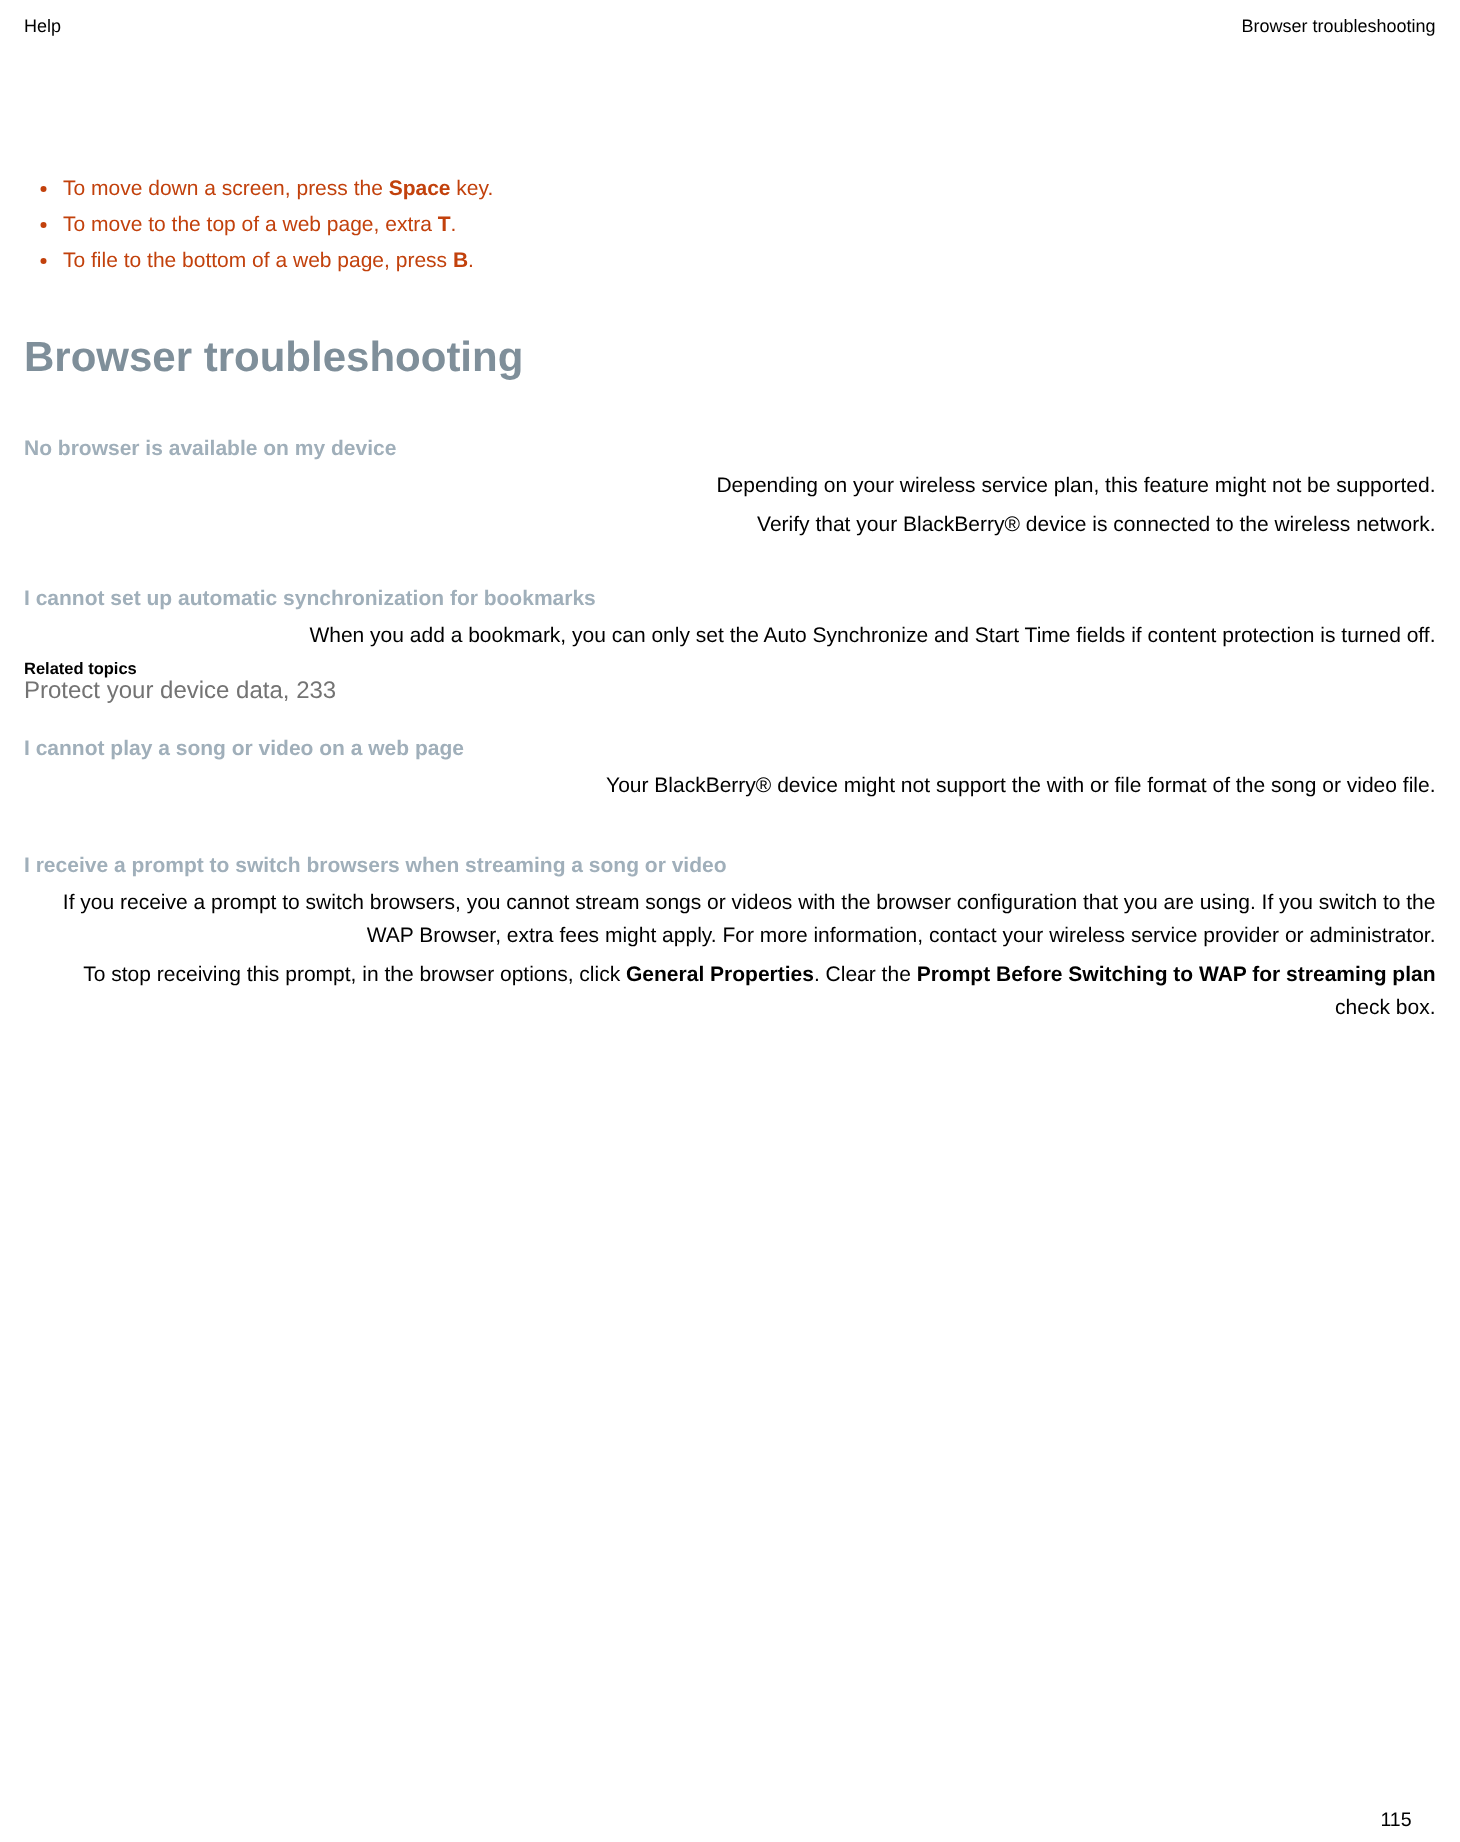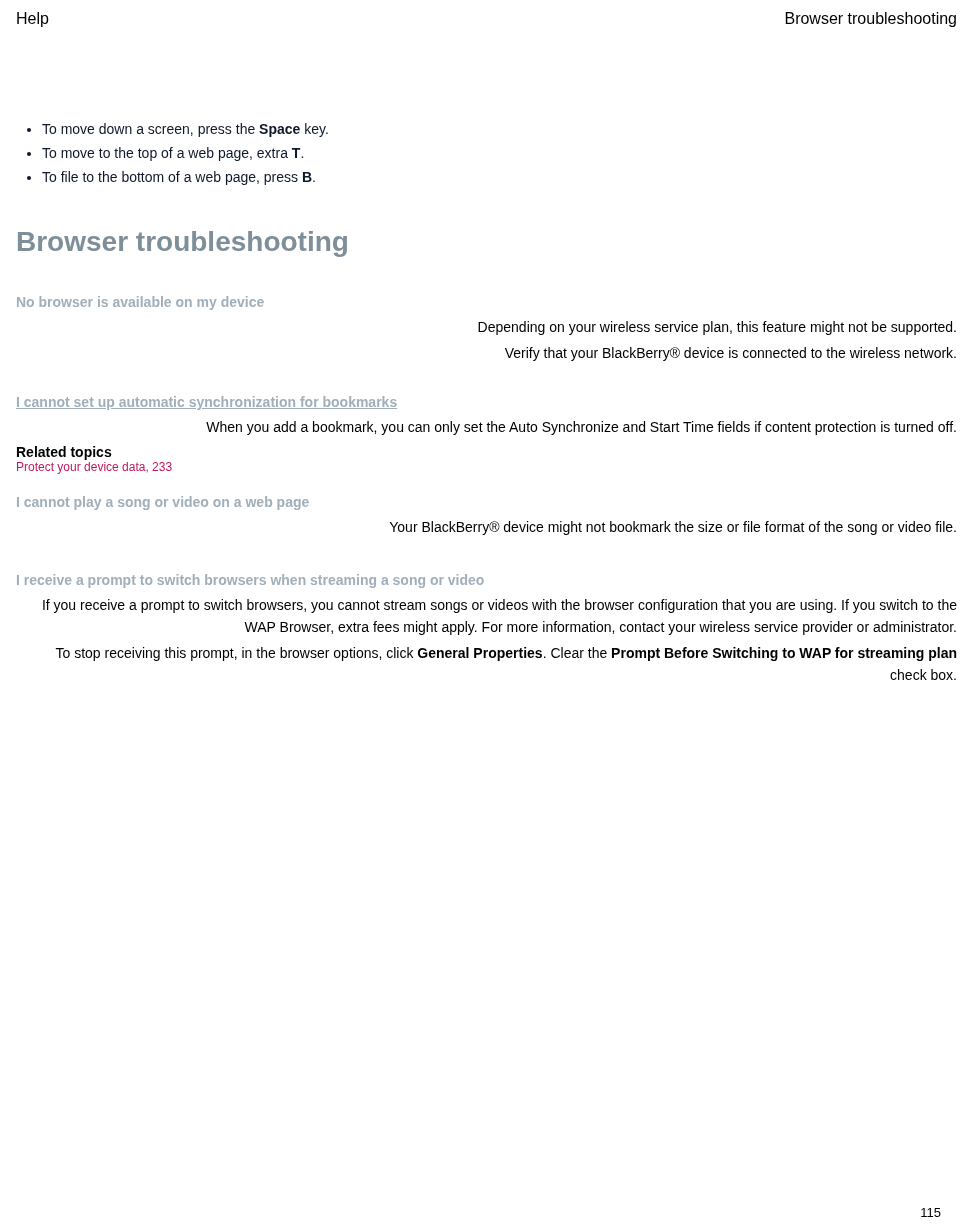--- a/index.html
+++ b/index.html
@@ -8,30 +8,30 @@
       color: #000;
       background: #fff;
       width: 973px;
       height: 1228px;
       padding: 10px 16px;
       position: relative;
     }
     .top-line {
       display: flex;
       justify-content: space-between;
-      font-size: 16px;
+      font-size: 12px;
       color: #000;
       margin-bottom: 90px;
     }
     .bullet-list {
       margin-left: 26px;
       list-style: disc;
       font-size: 14px;
       line-height: 22px;
-      color: #0f172a;
+      color: #c2410c;
     }
     .bullet-list li { margin-bottom: 2px; }
     .bullet-list .bold { font-weight: 700; }
     .h1 {
       color: #7f8f9a;
       font-size: 28px;
       font-weight: 700;
       margin-top: 38px;
       margin-bottom: 36px;
     }
@@ -44,26 +44,26 @@
     }
     .para {
       font-size: 14px;
       line-height: 22px;
       margin-bottom: 4px;
       color: #000;
       text-align: right;
     }
     .related-topics-heading {
       font-weight: 700;
-      font-size: 14px;
+      font-size: 11px;
       margin-top: 6px;
     }
     .related-link {
-      color: #be185d;
-      font-size: 12px;
+      color: #737373;
+      font-size: 16px;
       margin-bottom: 8px;
     }
     .page-number {
       position: absolute;
       bottom: 8px;
       right: 32px;
       font-size: 13px;
     }
     .b { font-weight: 700; }
   </style>
@@ -86,27 +86,27 @@
     <span>To file to the bottom of a web page, press </span><span class="bold">B</span><span>.</span>
   </li>
 </ul>
 
 <h1 class="h1">Browser troubleshooting</h1>
 
 <h2 class="h2">No browser is available on my device</h2>
 <p class="para">Depending on your wireless service plan, this feature might not be supported.</p>
 <p class="para">Verify that your BlackBerry® device is connected to the wireless network.</p>
 
-<h2 class="h2" style="margin-top:30px;text-decoration:underline;">I cannot set up automatic synchronization for bookmarks</h2>
+<h2 class="h2" style="margin-top:30px;">I cannot set up automatic synchronization for bookmarks</h2>
 <p class="para">When you add a bookmark, you can only set the Auto Synchronize and Start Time fields if content protection is turned off.</p>
 <div class="related-topics-heading">Related topics</div>
 <div class="related-link">Protect your device data, 233</div>
 
 <h2 class="h2">I cannot play a song or video on a web page</h2>
-<p class="para">Your BlackBerry® device might not bookmark the size or file format of the song or video file.</p>
+<p class="para">Your BlackBerry® device might not support the with or file format of the song or video file.</p>
 
 <h2 class="h2" style="margin-top:34px;">I receive a prompt to switch browsers when streaming a song or video</h2>
 <p class="para">If you receive a prompt to switch browsers, you cannot stream songs or videos with the browser configuration that you are using. If you switch to the WAP Browser, extra fees might apply. For more information, contact your wireless service provider or administrator.</p>
 <p class="para">
   <span>To stop receiving this prompt, in the browser options, click </span><span class="b">General Properties</span><span>. Clear the </span><span class="b">Prompt Before Switching to WAP for streaming plan</span><span> check box.</span>
 </p>
 
 <div class="page-number">115</div>
 
 </body></html>

